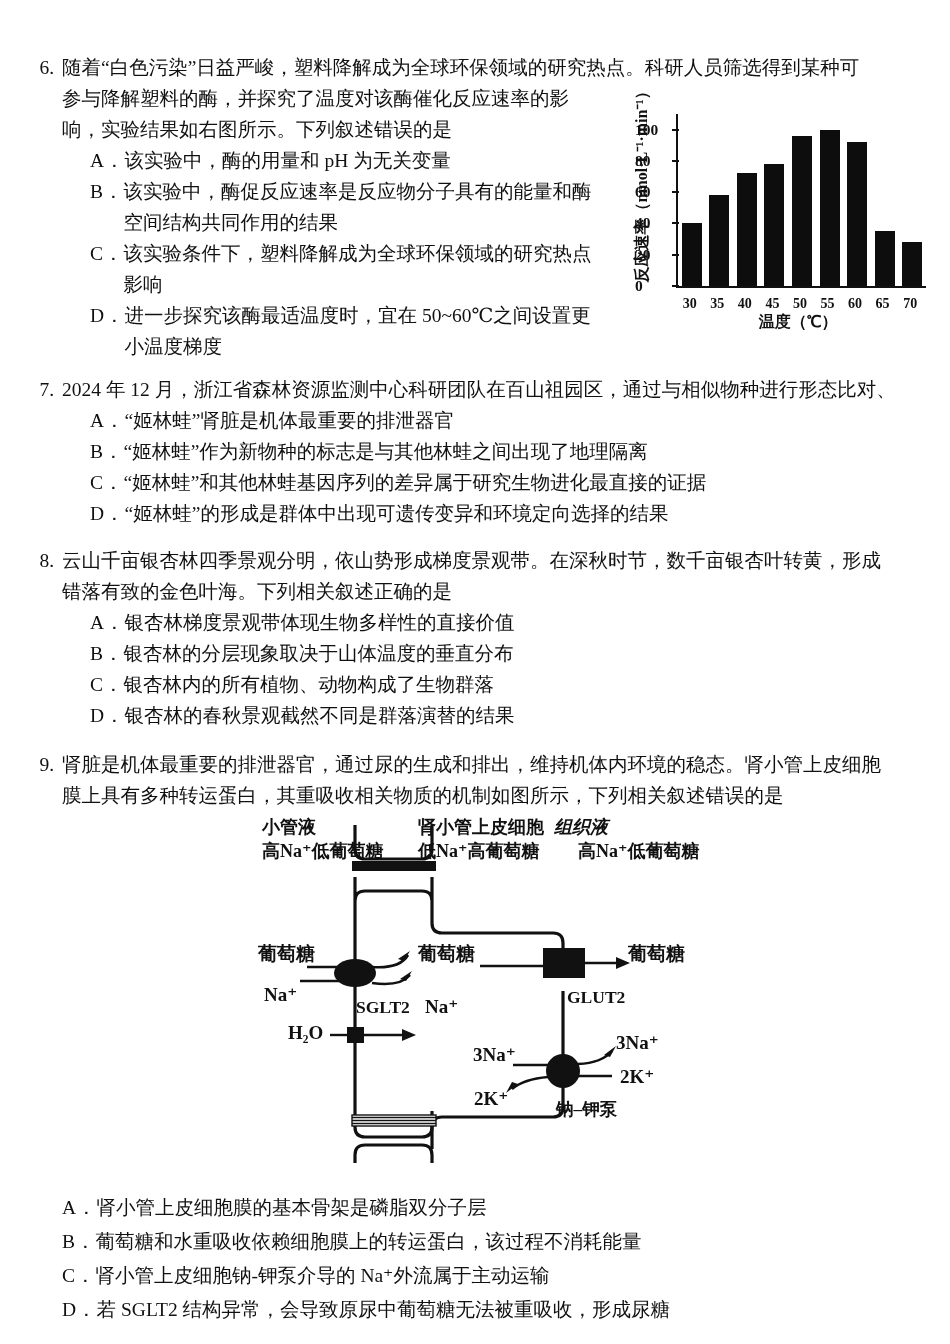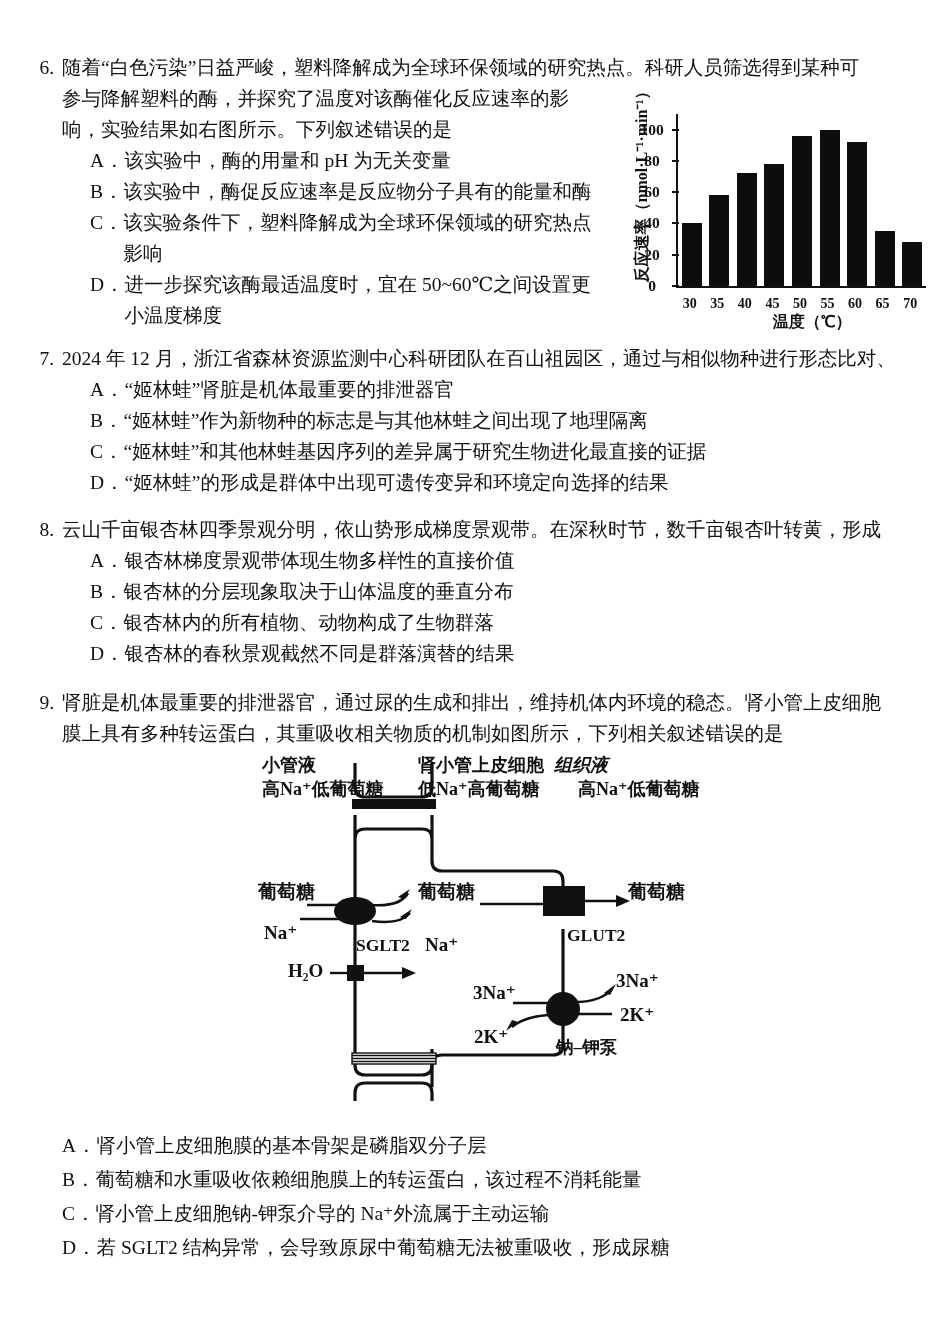--- a/index.html
+++ b/index.html
@@ -91,21 +91,21 @@
     top: 6px;
     width: 248px;
     height: 172px;
     border-left: 2.5px solid #111;
     border-bottom: 2.5px solid #111;
   }
   .ytick {
     position: absolute;
     right: 100%;
     width: 34px;
-    text-align: center;
+    text-align: left;
     font-size: 15.5px;
     transform: translateY(-50%);
     padding-right: 9px;
     font-weight: 600;
   }
   .ytick::after {
     content: "";
     position: absolute;
     right: -1px;
     top: 50%;
@@ -143,21 +143,21 @@
     width: 248px;
     display: flex;
     justify-content: space-around;
     font-size: 14px;
     font-weight: 600;
     align-items: flex-end;
   }
   .xlabels span { width: 26px; text-align: center; }
   .x-axis-title {
     position: absolute;
-    left: 90px;
+    left: 76px;
     top: 204px;
     width: 248px;
     text-align: center;
     font-size: 16px;
     font-weight: 600;
   }
 
   
   #q7 { padding: 12px 22px 0 20px; }
   #q8 { padding: 16px 22px 0 20px; }
@@ -209,20 +209,21 @@
 
         <div class="opt">
           <div class="opt-label">A．</div>
           <div class="opt-text">该实验中，酶的用量和 pH 为无关变量</div>
         </div>
 
         <div class="opt">
           <div class="opt-label">B．</div>
           <div class="opt-text">
             <div>该实验中，酶促反应速率是反应物分子具有的能量和酶</div>
+            <div>空间结构共同作用的结果</div>
           </div>
         </div>
 
         <div class="opt">
           <div class="opt-label">C．</div>
           <div class="opt-text">
             <div>该实验条件下，塑料降解成为全球环保领域的研究热点</div>
             <div>影响</div>
           </div>
         </div>
@@ -320,20 +321,21 @@
         </div>
       </div>
     </div>
   </div>
 
   <div class="q" id="q8">
     <div class="q-row">
       <div class="q-num">8.</div>
       <div class="q-body">
         <div>云山千亩银杏林四季景观分明，依山势形成梯度景观带。在深秋时节，数千亩银杏叶转黄，形成</div>
+        <div>错落有致的金色叶海。下列相关叙述正确的是</div>
 
         <div class="opt">
           <div class="opt-label">A．</div>
           <div class="opt-text">银杏林梯度景观带体现生物多样性的直接价值</div>
         </div>
         <div class="opt">
           <div class="opt-label">B．</div>
           <div class="opt-text">银杏林的分层现象取决于山体温度的垂直分布</div>
         </div>
         <div class="opt">

